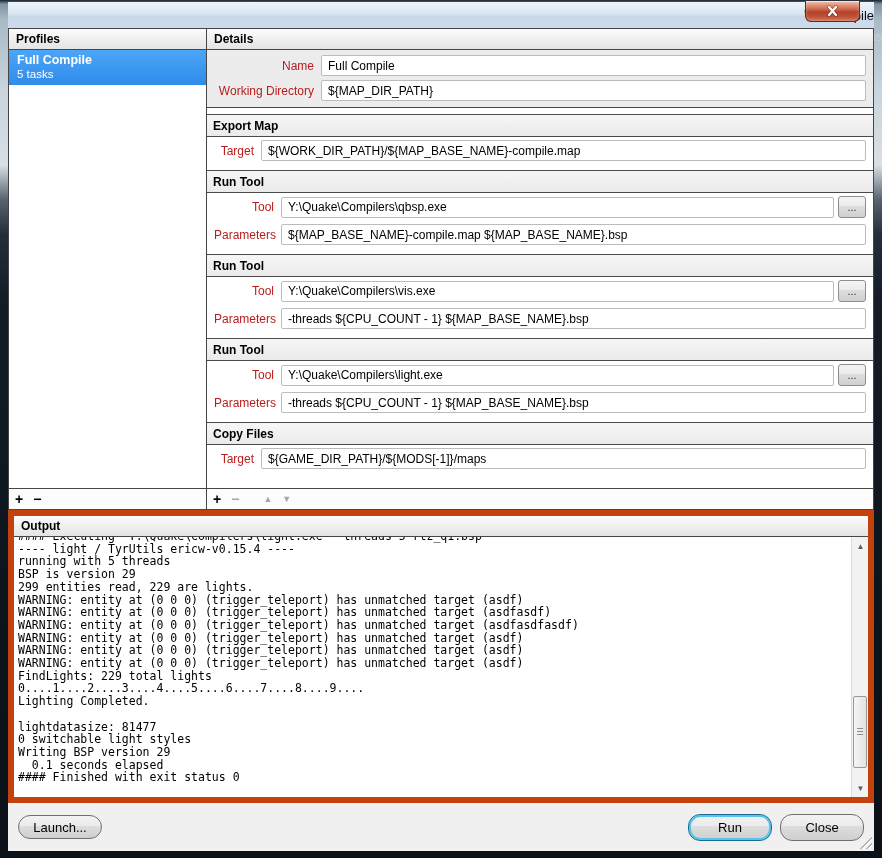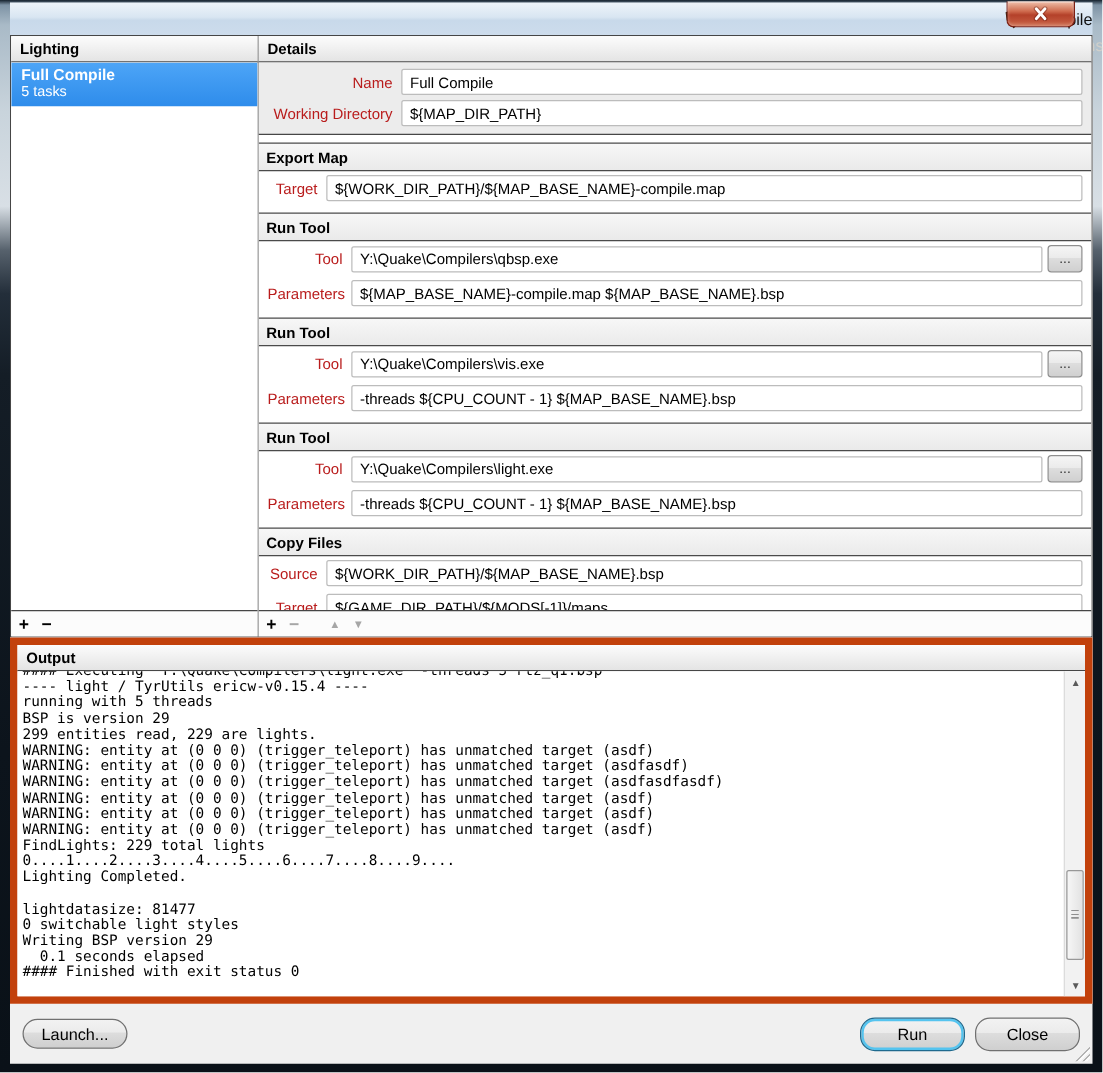--- a/index.html
+++ b/index.html
@@ -161,21 +161,21 @@
   <div class="rec-overlay">
     <span class="rec-dot"></span>
     <span class="rec-text">Fenster</span>
   </div>
 
   <div class="client">
 
     <div class="panels">
 
       <div class="profiles-panel">
-        <div class="hdr">Lighting</div>
+        <div class="hdr">Profiles</div>
         <div class="profile-list" id="profile-list">
             <div class="profile-item selected">
               <div class="p-name">Full Compile</div>
               <div class="p-sub">5 tasks</div>
             </div>
           </div>
         <div class="panel-toolbar">
           <span class="tb-btn">+</span>
           <span class="tb-btn">−</span>
         </div>
@@ -232,24 +232,20 @@
                 <input class="tfield" value="Y:\Quake\Compilers\light.exe" style="">
                 <button class="browse-btn">...</button>
               </div>
               <div class="frow">
                 <span class="flabel">Parameters</span>
                 <input class="tfield" value="-threads ${CPU_COUNT - 1} ${MAP_BASE_NAME}.bsp" style="">
               </div>
             </div>
             <div class="task">
               <div class="task-hdr">Copy Files</div>
-              <div class="frow">
-                <span class="flabel">Source</span>
-                <input class="tfield" value="${WORK_DIR_PATH}/${MAP_BASE_NAME}.bsp" style="">
-              </div>
               <div class="frow">
                 <span class="flabel">Target</span>
                 <input class="tfield" value="${GAME_DIR_PATH}/${MODS[-1]}/maps" style="">
               </div>
             </div>
           </div>
         <div class="panel-toolbar">
           <span class="tb-btn">+</span>
           <span class="tb-btn disabled">−</span>
           <span class="tb-gap"></span>

